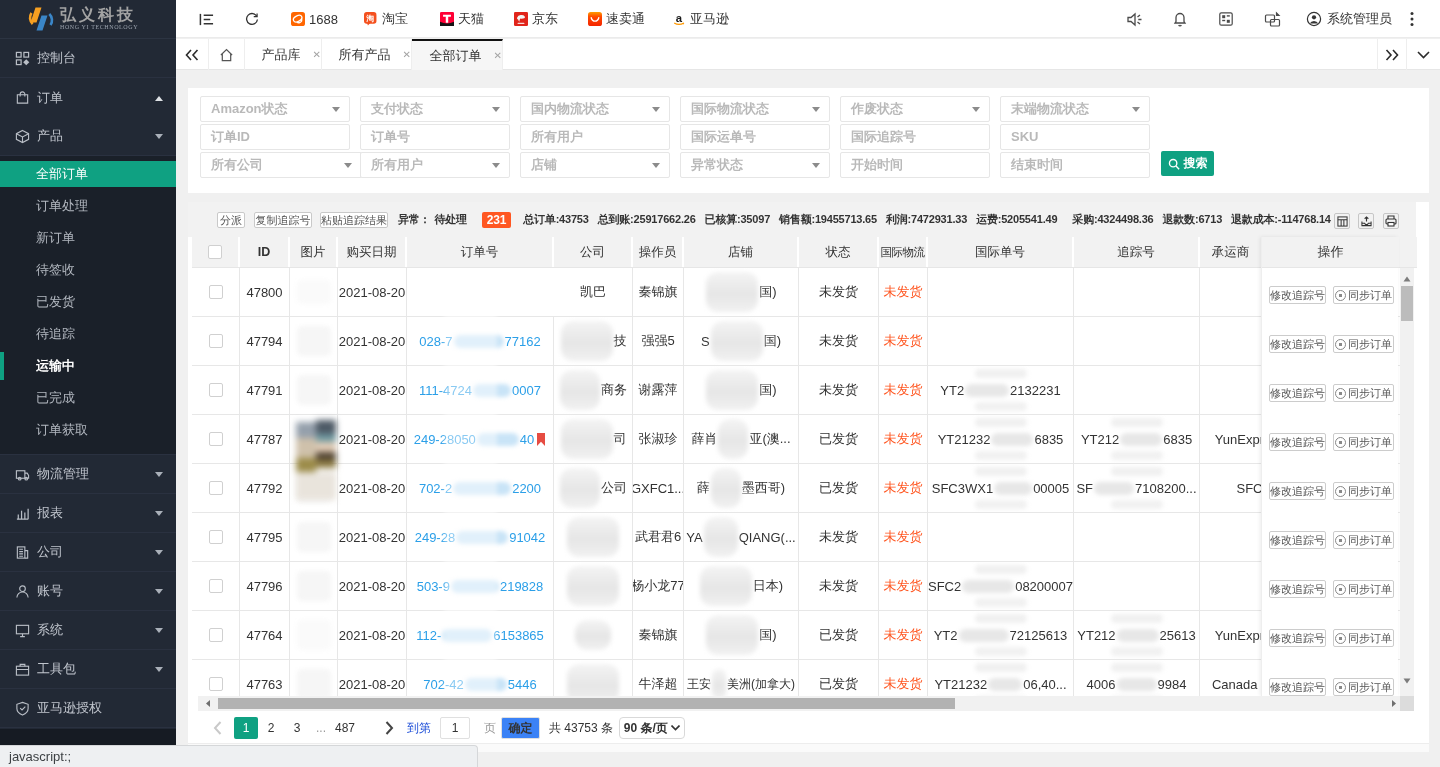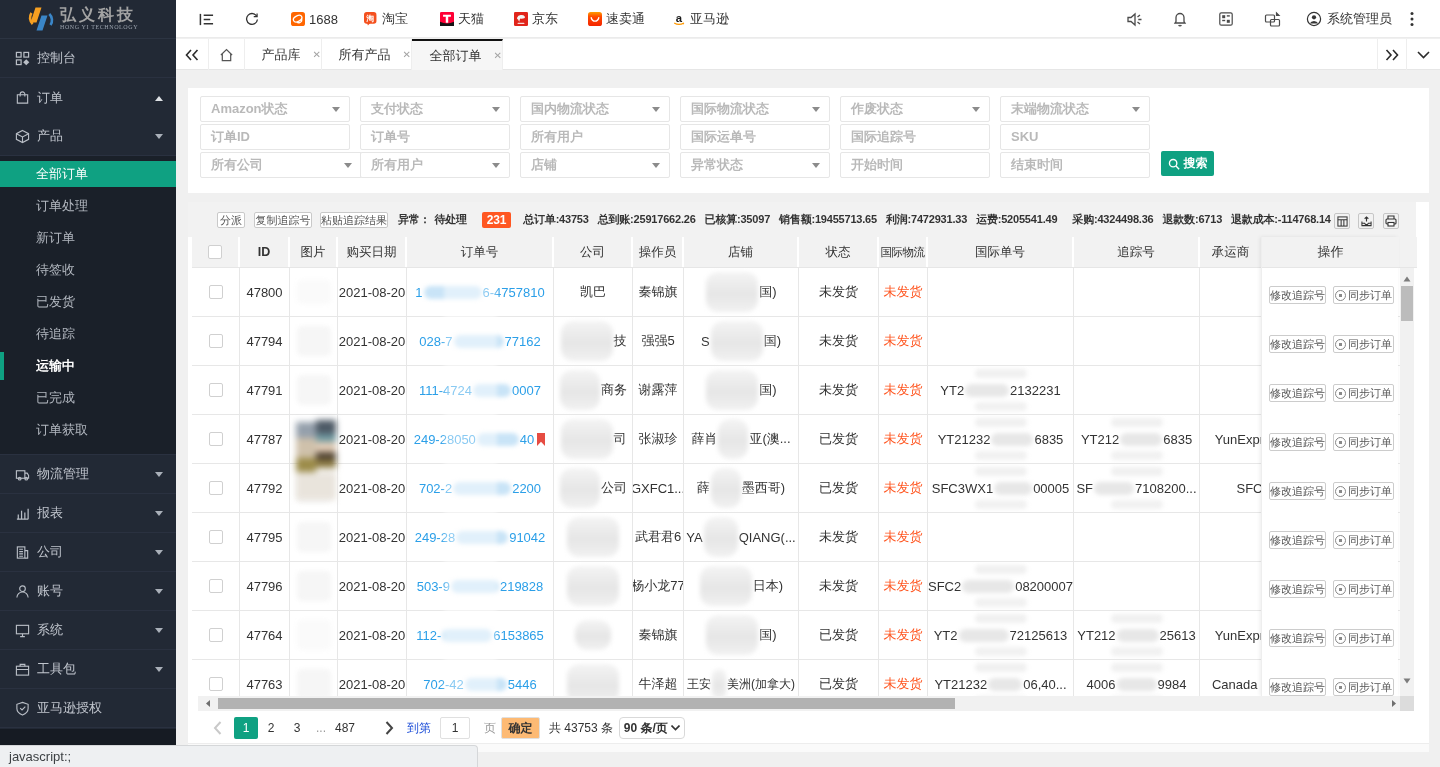--- a/index.html
+++ b/index.html
@@ -352,21 +352,20 @@
   <div class="tbody">
     <div class="row" style="top:0">
       <div class="td c1">
           <span class="cb"></span>
         </div>
         <div class="td c2">47800</div>
       <div class="td c3">
           <span class="imgh" style="background:#fafafa;height:24px"></span>
         </div>
       <div class="td c4">2021-08-20</div>
-      <div class="td c5 link">1<span class="gst bg2" style="width:58px"></span>6-4757810</div>
       <div class="td c6">凯巴</div>
         <div class="td c7">秦锦旗</div>
       <div class="td c8"><span class="cap"></span>国)</div>
       <div class="td c9">未发货</div>
         <div class="td c10 red">未发货</div>
       <div class="td c11"></div>
         <div class="td c12"></div>
         <div class="td c13"></div>
     </div>
     <div class="row" style="top:49px">
@@ -594,21 +593,21 @@
     <div class="pg" style="left:122px;width:18px;color:#999">...</div>
     <div class="pg" style="left:144px;width:26px">487</div>
     <div class="pg" style="left:190px">
         <svg width="9" height="14" viewBox="0 0 9 14" fill="none" stroke="#444" stroke-width="2">
           <path d="M1.5 1 L7 7 L1.5 13"></path>
         </svg>
       </div>
     <div class="pg" style="left:219px;color:#1d4ed8">到第</div>
     <div class="pg" style="left:252px;width:30px;border:1px solid #e0e0e0;border-radius:2px;background:#fff">1</div>
     <div class="pg" style="left:291px;color:#999">页</div>
-    <div class="pg" style="left:313px;width:39px;border:1px solid #e0e0e0;border-radius:2px;background:#fdba74;font-weight:bold">确定</div>
+    <div class="pg" style="left:313px;width:39px;border:1px solid #e0e0e0;border-radius:2px;background:#3b82f6;font-weight:bold">确定</div>
     <div class="pg" style="left:361px">共 43753 条</div>
     <div class="pg" style="left:431px;width:66px;border:1px solid #d9d9d9;border-radius:4px;background:#fff;font-weight:bold">90 条/页&nbsp;<svg width="9" height="6" viewBox="0 0 9 6">
           <path d="M0.5 0.5 L4.5 4.5 L8.5 0.5" stroke="#333" stroke-width="1.6" fill="none"></path>
         </svg></div>
   </div>
 </div>
 <div style="position:absolute;left:188px;top:743px;width:1241px;height:9px;background:#fafafa;border-top:1px solid #ededed"></div>
 <div class="status">javascript:;</div>
 
 </body></html>

